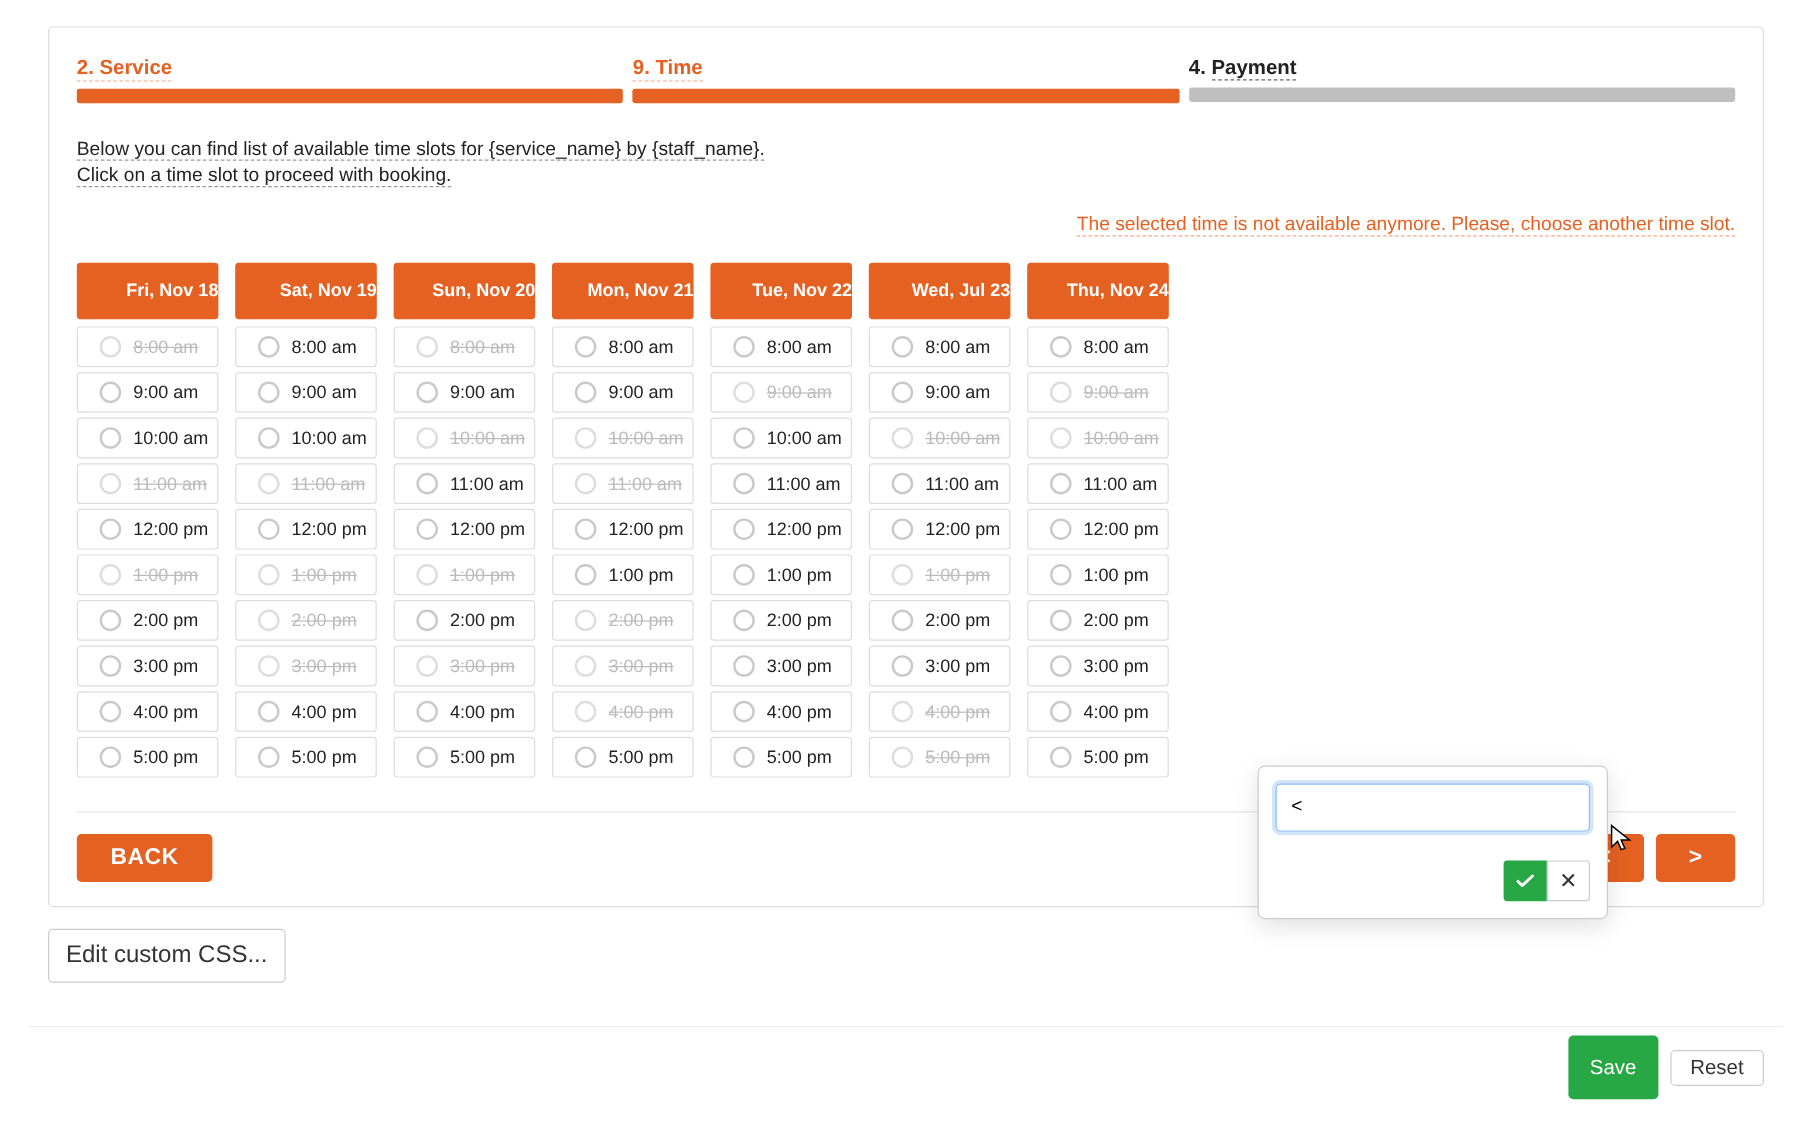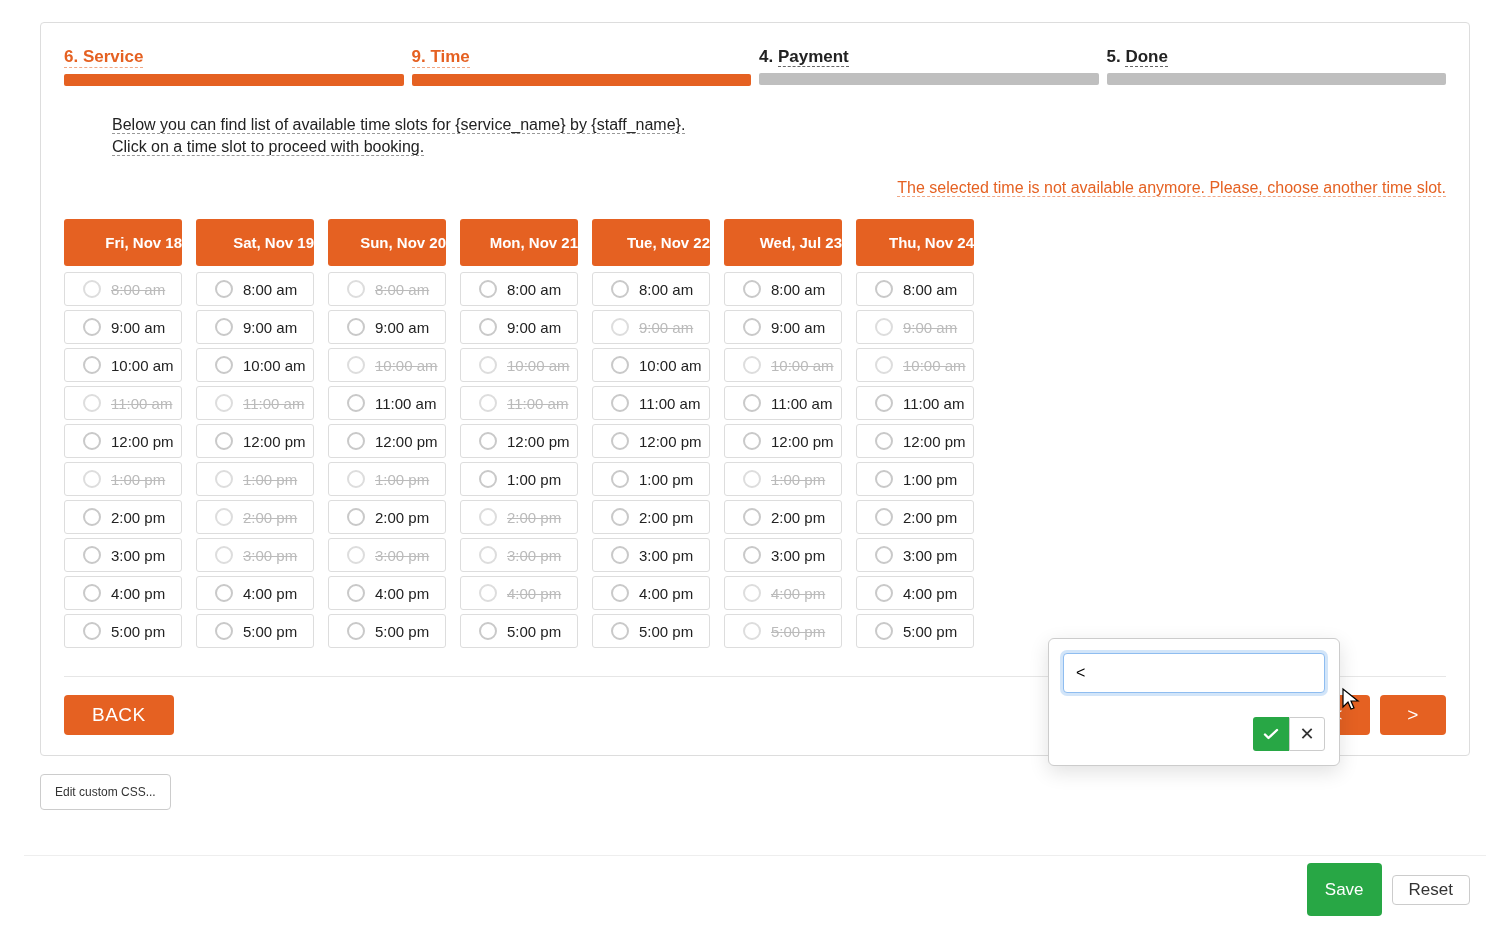--- a/index.html
+++ b/index.html
@@ -43,21 +43,21 @@
   }
   .step.done .step-bar { background: #e56122; }
   .step:not(.done) .step-label span.u { border-bottom: 1px dashed #666; }
 
   .intro {
     margin-top: 28px;
     font-size: 16px;
     line-height: 1.35;
     color: #222;
   }
-  .intro span { border-bottom: 1px dashed #999; margin-left: 48px; }
+  .intro span { border-bottom: 1px dashed #999; }
   .warn {
     margin-top: 22px;
     font-size: 16px;
     font-weight: 400;
     color: #e56122;
     text-align: right;
   }
   .warn span { border-bottom: 1px dashed rgba(229,97,34,0.55); }
 
   .days {
@@ -109,21 +109,21 @@
   .hr { border: none; border-top: 1px solid #e6e6e6; margin: 10px 0 18px 0; }
 
   .nav-row {
     display: flex;
     justify-content: space-between;
     align-items: center;
   }
   .btn-orange {
     background: #e56122;
     color: #fff;
-    font-weight: 400;
+    font-weight: 700;
     font-size: 19px;
     border: none;
     border-radius: 4px;
     height: 40px;
     padding: 0 28px;
     cursor: pointer;
     letter-spacing: 0.5px;
     text-align: right;
   }
   .nav-right { display: flex; gap: 10px; }
@@ -183,21 +183,21 @@
   }
 
   .edit-css {
     margin-top: 18px;
   }
   .btn-plain {
     background: #fff;
     border: 1px solid #ccc;
     border-radius: 4px;
     padding: 10px 14px;
-    font-size: 12px;
+    font-size: 20px;
     cursor: pointer;
     color: #333;
   }
 
   .footer {
     position: absolute;
     right: 40px;
     bottom: 20px;
     display: flex;
     gap: 10px;
@@ -239,24 +239,23 @@
     pointer-events: none;
   }
 </style>
 </head>
 <body>
 
 <div class="outer">
   <div class="panel">
 
     <div class="steps" id="steps">
-        <div class="step done"><div class="step-label">6. Service</div><div class="step-bar"></div></div>
+        <div class="step done"><div class="step-label">2. Service</div><div class="step-bar"></div></div>
         <div class="step done"><div class="step-label">9. Time</div><div class="step-bar"></div></div>
         <div class="step"><div class="step-label">4. <span class="u">Payment</span></div><div class="step-bar"></div></div>
-        <div class="step"><div class="step-label">5. <span class="u">Done</span></div><div class="step-bar"></div></div>
       </div>
 
     <p class="intro">
       <span>Below you can find list of available time slots for {service_name} by {staff_name}.</span><br>
       <span>Click on a time slot to proceed with booking.</span>
     </p>
 
     <p class="warn">
       <span>The selected time is not available anymore. Please, choose another time slot.</span>
     </p>

